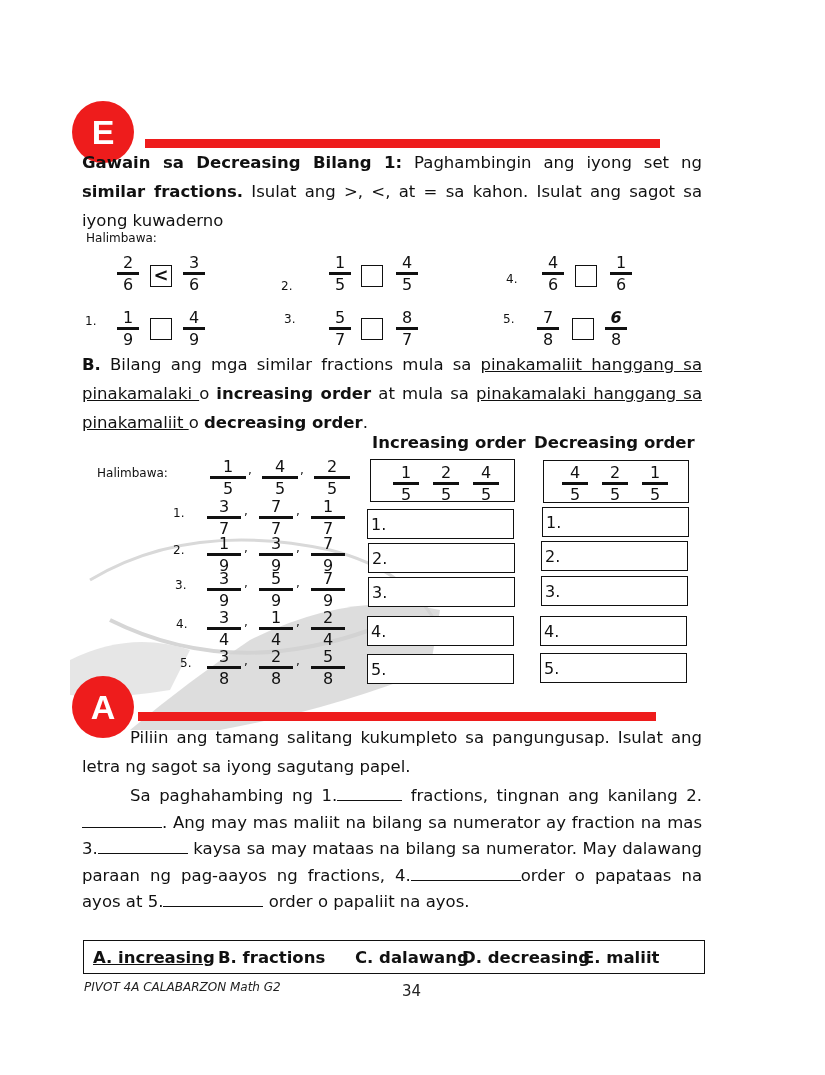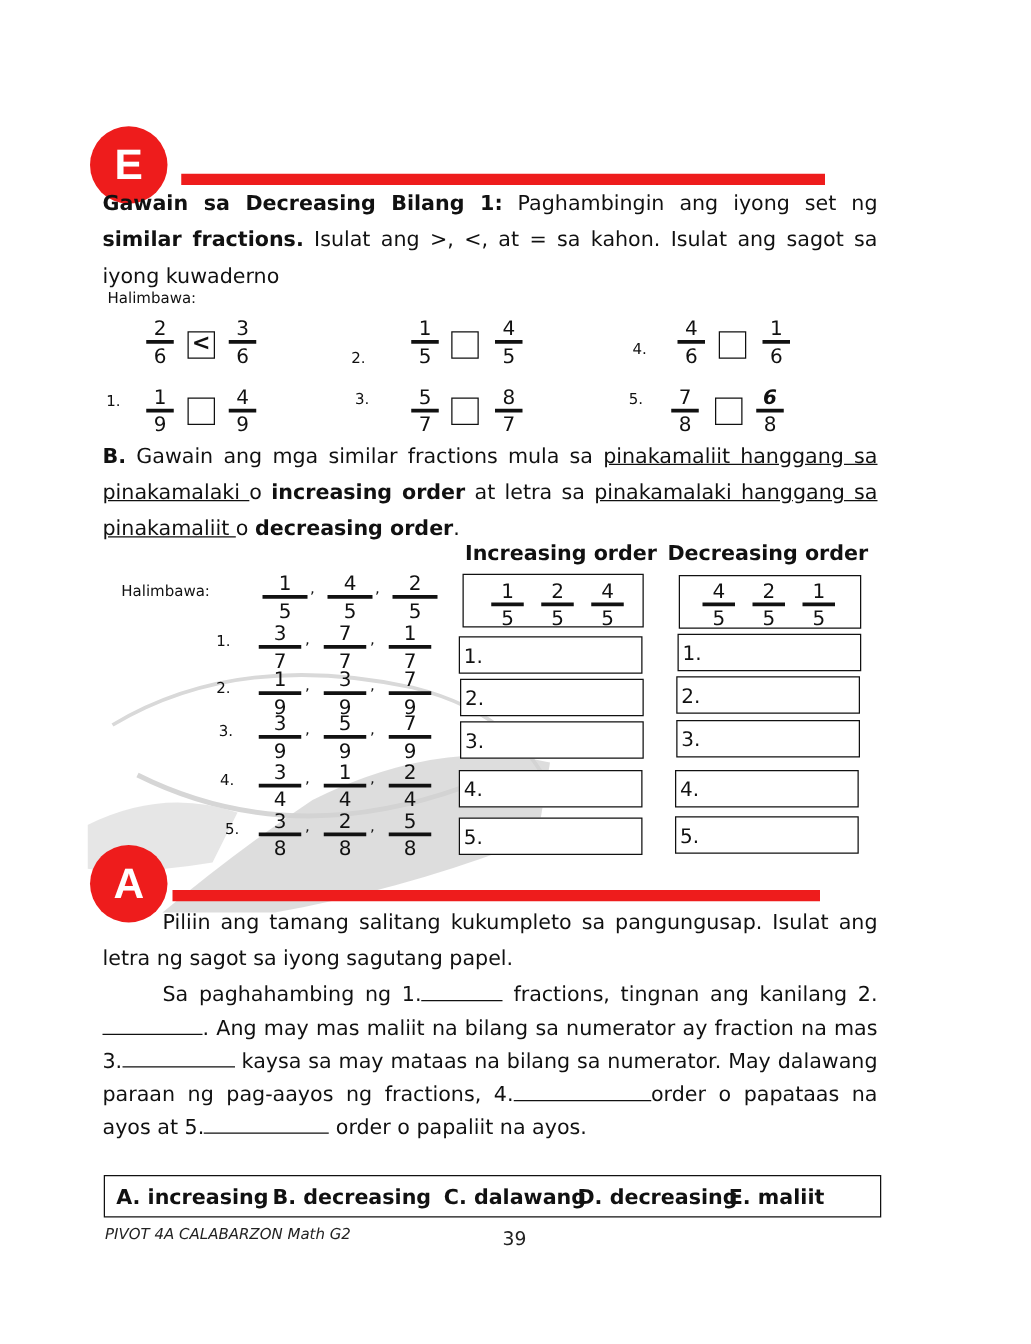--- a/index.html
+++ b/index.html
@@ -116,21 +116,21 @@
     <span class="den">8</span>
 </div>
 <div class="box" style="left:572px;top:318px;"></div>
 <div class="frac" style="left:605px;top:309px;width:22px;">
   <span class="num" style="font-weight:bold;font-style:italic;">6</span>
     <span class="bar"></span>
     <span class="den">8</span>
 </div>
 
 <div class="para" style="top:350px;">
-  <b>B.</b><span> Gawain ang mga similar fractions mula sa </span><span class="u">pinakamaliit hanggang sa pinakamalaki </span><span>o </span><b>increasing order</b><span> at letra sa </span><span class="u">pinakamalaki hanggang sa pinakamaliit </span><span>o </span><b>decreasing order</b><span>.</span>
+  <b>B.</b><span> Bilang ang mga similar fractions mula sa </span><span class="u">pinakamaliit hanggang sa pinakamalaki </span><span>o </span><b>increasing order</b><span> at mula sa </span><span class="u">pinakamalaki hanggang sa pinakamaliit </span><span>o </span><b>decreasing order</b><span>.</span>
 </div>
 
 <div class="ordhead" style="left:372px;top:433px;">Increasing order</div>
 <div class="ordhead" style="left:534px;top:433px;">Decreasing order</div>
 
 <div class="lbl" style="left:97px;top:466px;">Halimbawa:</div>
 <div id="b-fraction-rows">
     <div class="frac" style="left: 210px; top: 458px; width: 36px;">
       <span class="num">1</span>
       <span class="bar"></span>
@@ -290,21 +290,21 @@
 <div class="badge" style="left:72px;top:676px;">A</div>
 <div class="redbar" style="left:138px;top:712px;width:518px;"></div>
 
 <div class="para" style="top:723px;text-indent:48px;">Piliin ang tamang salitang kukumpleto sa pangungusap. Isulat ang letra ng sagot sa iyong sagutang papel.</div>
 
 <div class="para" style="top:783px;text-indent:48px;line-height:26.5px;">
   <span>Sa paghahambing ng 1.</span><span class="blank" style="width:65px;"></span><span> fractions,   tingnan   ang kanilang 2.</span><span class="blank" style="width:80px;"></span><span>. Ang may mas maliit na bilang sa numerator ay fraction na mas 3.</span><span class="blank" style="width:90px;"></span><span> kaysa sa may mataas na bilang sa numerator.  May dalawang paraan ng pag-aayos ng fractions, 4.</span><span class="blank" style="width:110px;"></span><span>order o papataas na ayos at 5.</span><span class="blank" style="width:100px;"></span><span> order o papaliit na ayos.</span>
 </div>
 
 <div class="choices">
-  <span style="left:9px;">A. increasing</span>
-  <span style="left:134px;">B. decreasing</span>
+  <span style="left:9px;text-decoration:underline;">A. increasing</span>
+  <span style="left:134px;">B. fractions</span>
   <span style="left:271px;">C. dalawang</span>
   <span style="left:378px;">D. decreasing</span>
   <span style="left:499px;">E. maliit</span>
 </div>
 
 <div class="footer" style="left:84px;top:980px;">PIVOT 4A CALABARZON Math G2</div>
-<div class="footer" style="left:402px;top:982px;font-style:normal;font-size:15px;">39</div>
+<div class="footer" style="left:402px;top:982px;font-style:normal;font-size:15px;">34</div>
 
 </body></html>

